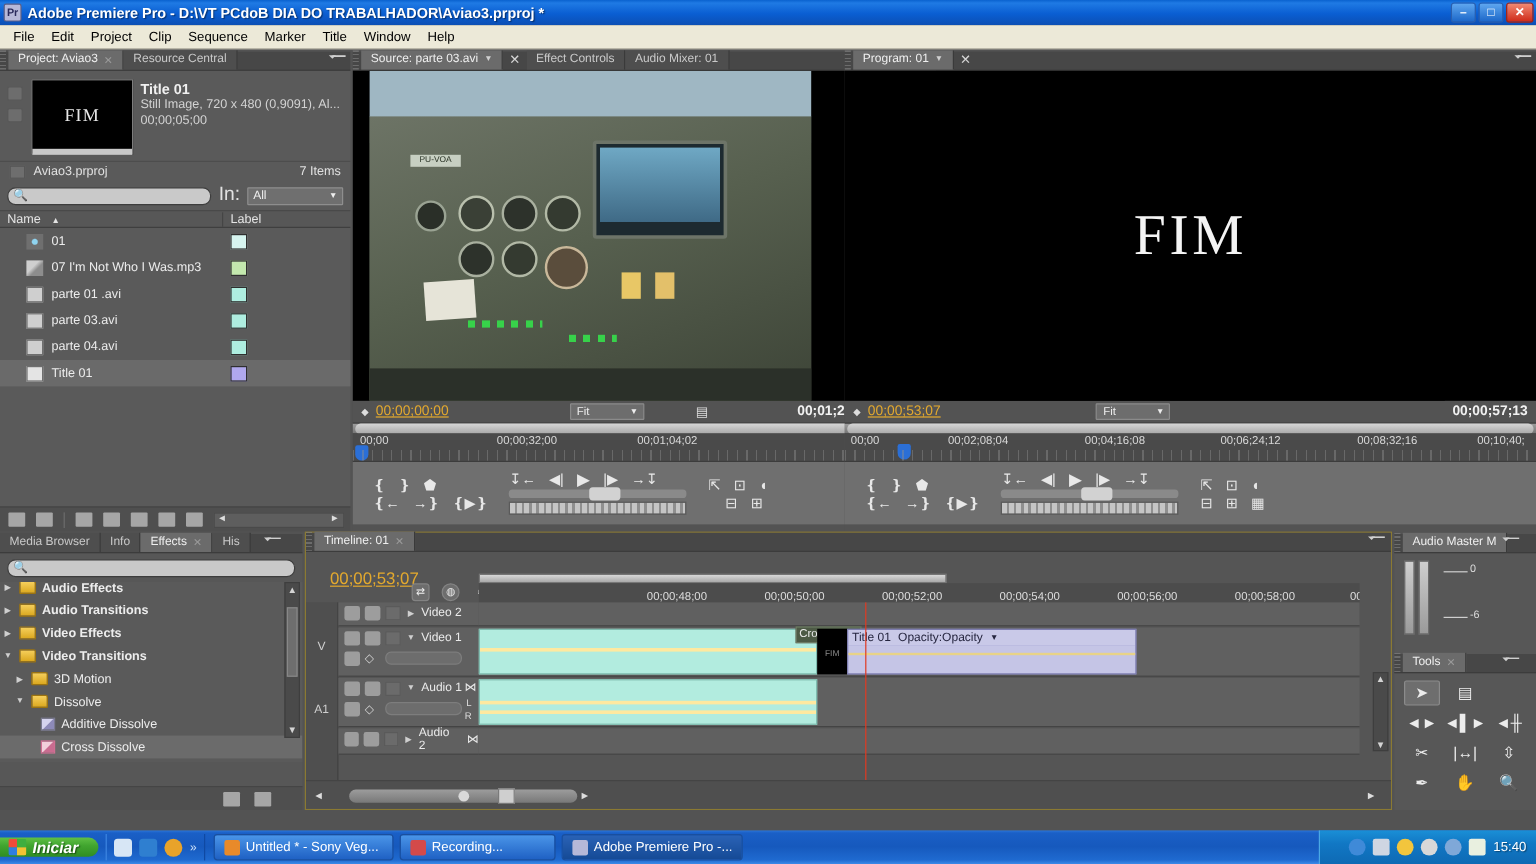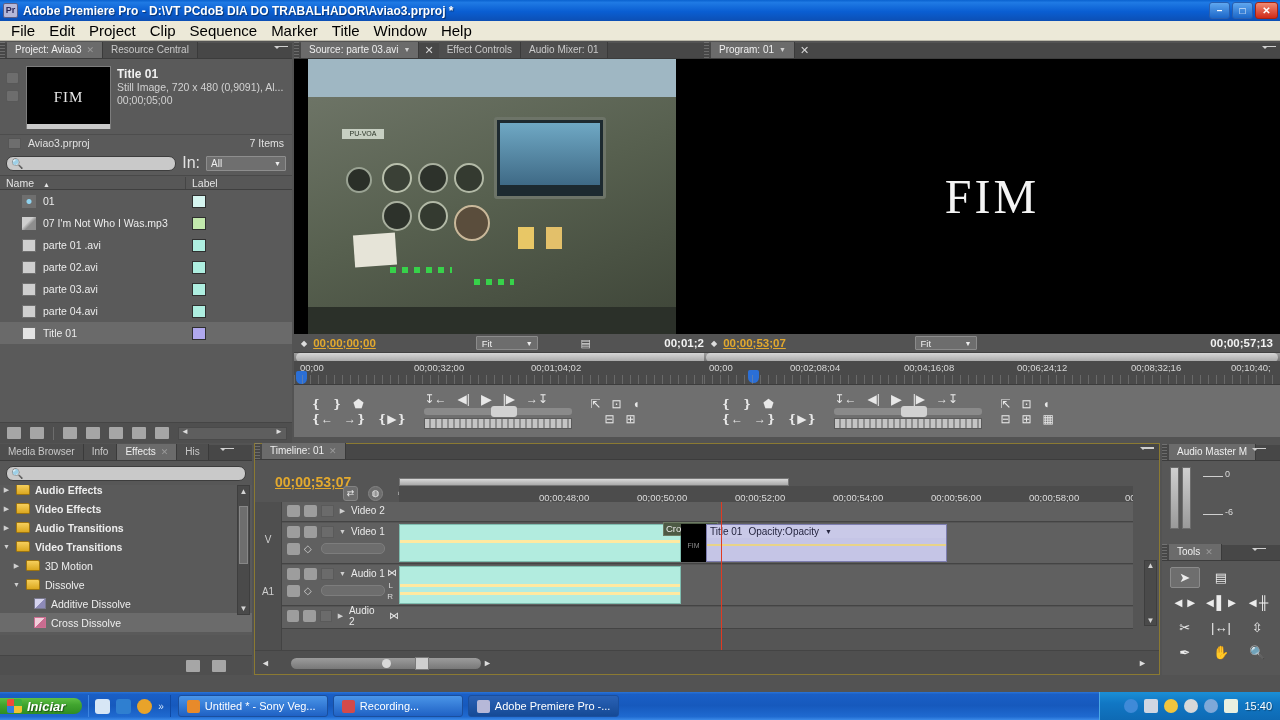--- a/index.html
+++ b/index.html
@@ -35,21 +35,21 @@
     color:#fff;font-size:10px;line-height:15px;text-align:center;font-weight:bold;
   }
   .wbtn.close{ background:linear-gradient(180deg,#f08a73,#cf2a18); border-color:#a52414; width:23px;}
 
   
   .menubar{
     position:absolute; left:0; top:21px; width:1280px; height:20px;
     background:#ece9d8; display:flex; align-items:center; padding-left:4px;
     border-bottom:1px solid #b9b6a8;
   }
-  .menubar .mi{ color:#000; font-size:15px; padding:2px 7px; }
+  .menubar .mi{ color:#000; font-size:11px; padding:2px 7px; }
 
   
   .panel{ position:absolute; background:#535353; }
   .tabbar{
     height:16px; background:#474747; display:flex; align-items:flex-end;
     position:relative; border-bottom:1px solid #3c3c3c;
   }
   .tab{
     height:16px; padding:0 8px; font-size:10px; color:#c9c9c9;
     background:#4e4e4e; line-height:16px; border-right:1px solid #3a3a3a;
@@ -119,21 +119,21 @@
   }
   .ficon{ width:14px;height:12px;background:#b9b9b9;border-radius:1px;opacity:.82;}
 
   
   #source{ left:294px; top:43px; width:440px; height:400px; background:#535353;}
   .mon-video{ background:#000; position:relative; overflow:hidden;}
   .mon-bar{
     height:18px; display:flex; align-items:center; padding:0 7px; gap:6px;
     background:#535353; font-size:11px;
   }
-  .tc-yellow{ color:#e3a92e; font-weight:bold; font-size:11.5px; text-decoration:underline;text-align:center; }
+  .tc-yellow{ color:#e3a92e; font-weight:normal; font-size:11.5px; text-decoration:underline;text-align:center; }
   .tc-white{ color:#f2f2f2; font-weight:bold; font-size:11.5px;}
   .fitsel{
     width:62px;height:14px;background:#6d6d6d;border:1px solid #8b8b8b;font-size:9.5px;
     color:#eee; display:flex;align-items:center;padding-left:5px;position:relative;border-radius:1px;
   }
   .fitsel .cv{position:absolute;right:4px;font-size:7px;}
   .zoombar{
     height:9px; background:linear-gradient(180deg,#9d9d9d,#767676);
     border-top:1px solid #414141; position:relative;
   }
@@ -392,27 +392,20 @@
       <div class="prow">
         <div class="nmc">
             <span class="itm-ico" style="background:#cfcfcf;border:1px solid #6f6f6f"></span>
           <span>parte 01 .avi</span>
           </div>
         <span class="lbl-sw" style="background:#aeeee0"></span>
       </div>
       <div class="prow">
         <div class="nmc">
             <span class="itm-ico" style="background:#cfcfcf;border:1px solid #6f6f6f"></span>
-          <span>parte 02.avi</span>
-          </div>
-        <span class="lbl-sw" style="background:#aeeee0"></span>
-      </div>
-      <div class="prow">
-        <div class="nmc">
-            <span class="itm-ico" style="background:#cfcfcf;border:1px solid #6f6f6f"></span>
           <span>parte 03.avi</span>
           </div>
         <span class="lbl-sw" style="background:#aeeee0"></span>
       </div>
       <div class="prow">
         <div class="nmc">
             <span class="itm-ico" style="background:#cfcfcf;border:1px solid #6f6f6f"></span>
           <span>parte 04.avi</span>
           </div>
         <span class="lbl-sw" style="background:#aeeee0"></span>
@@ -657,26 +650,26 @@
 
     <div class="eff-list">
       <div class="erow" style="padding-left:2px;margin-top:-5px">
         <span class="arw">▶</span>
         <span class="fold"></span>
         <span class="bold">Audio Effects</span>
       </div>
       <div class="erow" style="padding-left:2px">
         <span class="arw">▶</span>
         <span class="fold"></span>
-        <span class="bold">Video Effects</span>
+        <span class="bold">Audio Transitions</span>
       </div>
       <div class="erow" style="padding-left:2px">
         <span class="arw">▶</span>
         <span class="fold"></span>
-        <span class="bold">Audio Transitions</span>
+        <span class="bold">Video Effects</span>
       </div>
       <div class="erow" style="padding-left:2px">
         <span class="arw">▼</span>
         <span class="fold"></span>
         <span class="bold">Video Transitions</span>
       </div>
       <div class="erow" style="padding-left:12px">
         <span class="arw">▶</span>
         <span class="fold"></span>
         <span>3D Motion</span>

